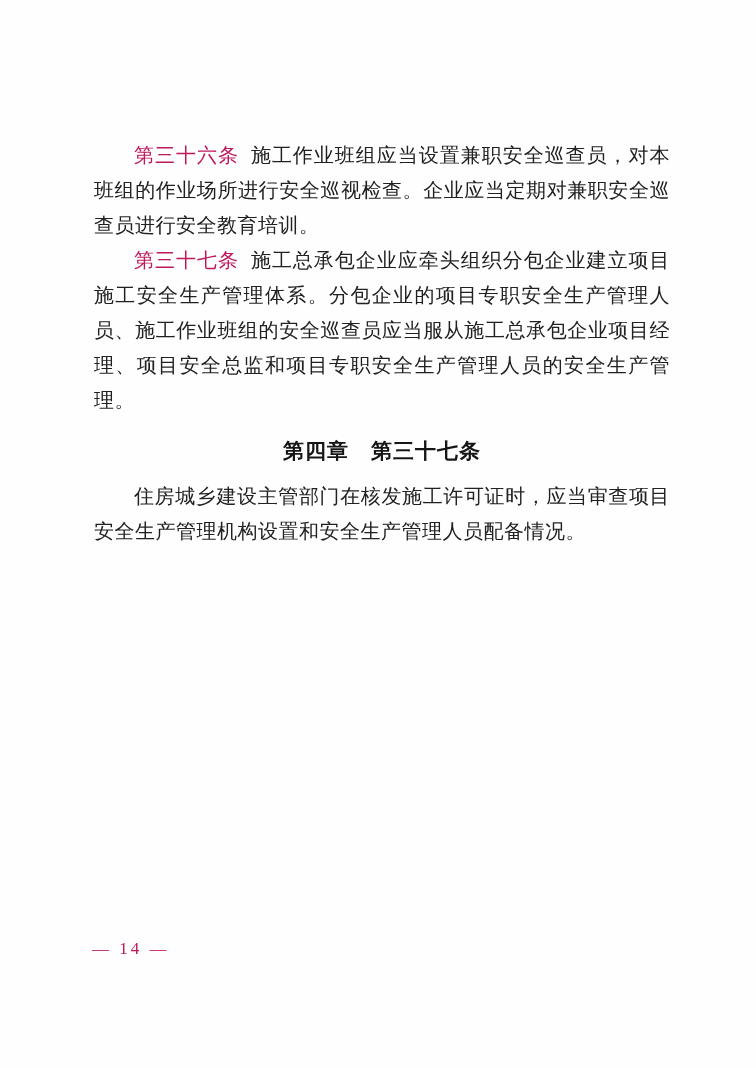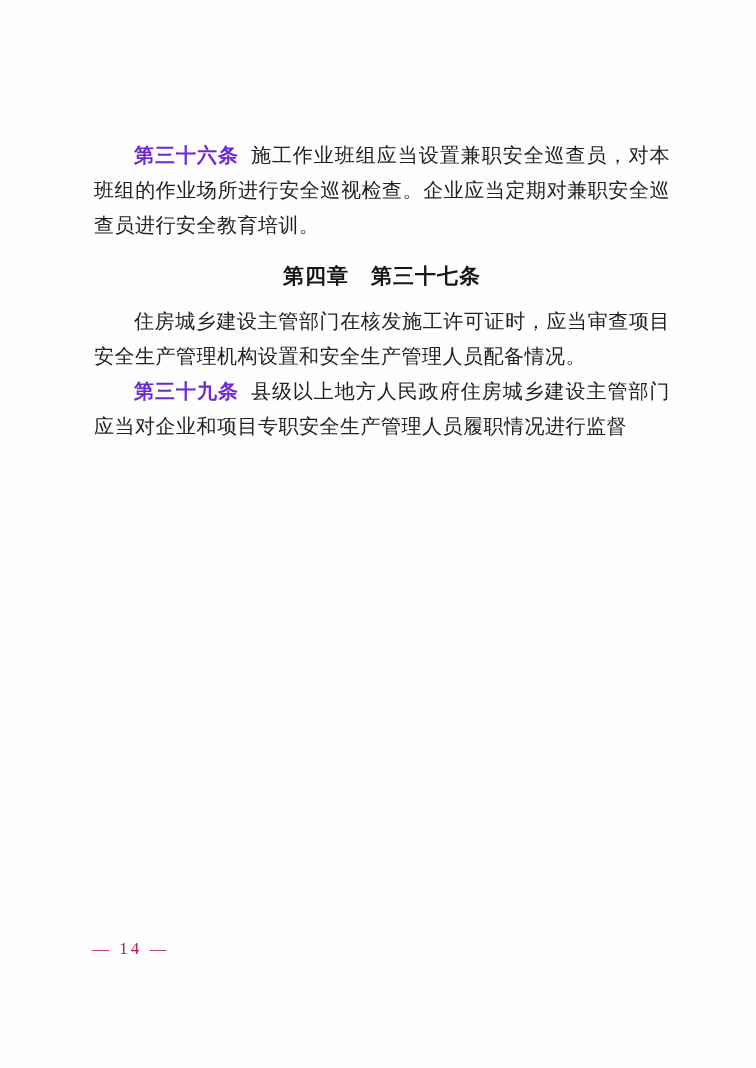--- a/index.html
+++ b/index.html
@@ -26,23 +26,23 @@
     margin: 0;
     font-size: 20px;
     line-height: 35px;
     letter-spacing: 0.5px;
     text-indent: 2em;
     text-align: justify;
     text-justify: inter-ideograph;
     color: #212121;
   }
   .term {
-    font-weight: 700;
+    font-weight: 400;
     margin-right: 0.6em;
-    color: #6d28d9;
+    color: #be185d;
   }
   .term:empty {
     margin: 0;
     display: none;
   }
   .chapter {
     margin: 16px 0 10px 0;
     font-size: 21px;
     line-height: 35px;
     font-weight: 700;
@@ -62,25 +62,25 @@
 </style>
 </head>
 <body>
 
 <div class="page">
   <div class="doc-body">
 
     <p class="para"><span class="term">第三十六条</span><span>施工作业班组应当设置兼职安全巡查员，对本班组的作业场所进行安全巡视检查。企业应当定期对兼职安全巡查员进行安全教育培训。</span></p>
 
 
+    <p class="para"><span class="term">第三十七条</span><span>施工总承包企业应牵头组织分包企业建立项目施工安全生产管理体系。分包企业的项目专职安全生产管理人员、施工作业班组的安全巡查员应当服从施工总承包企业项目经理、项目安全总监和项目专职安全生产管理人员的安全生产管理。</span></p>
 
     <h2 class="chapter">第四章　第三十七条</h2>
 
 
     <p class="para"><span>住房城乡建设主管部门在核发施工许可证时，应当审查项目安全生产管理机构设置和安全生产管理人员配备情况。</span></p>
 
 
-    <p class="para"><span class="term">第三十九条</span><span>县级以上地方人民政府住房城乡建设主管部门应当对企业和项目专职安全生产管理人员履职情况进行监督</span></p>
 
   </div>
 
   <div class="page-footer">— 14 —</div>
 </div>
 
 </body></html>

